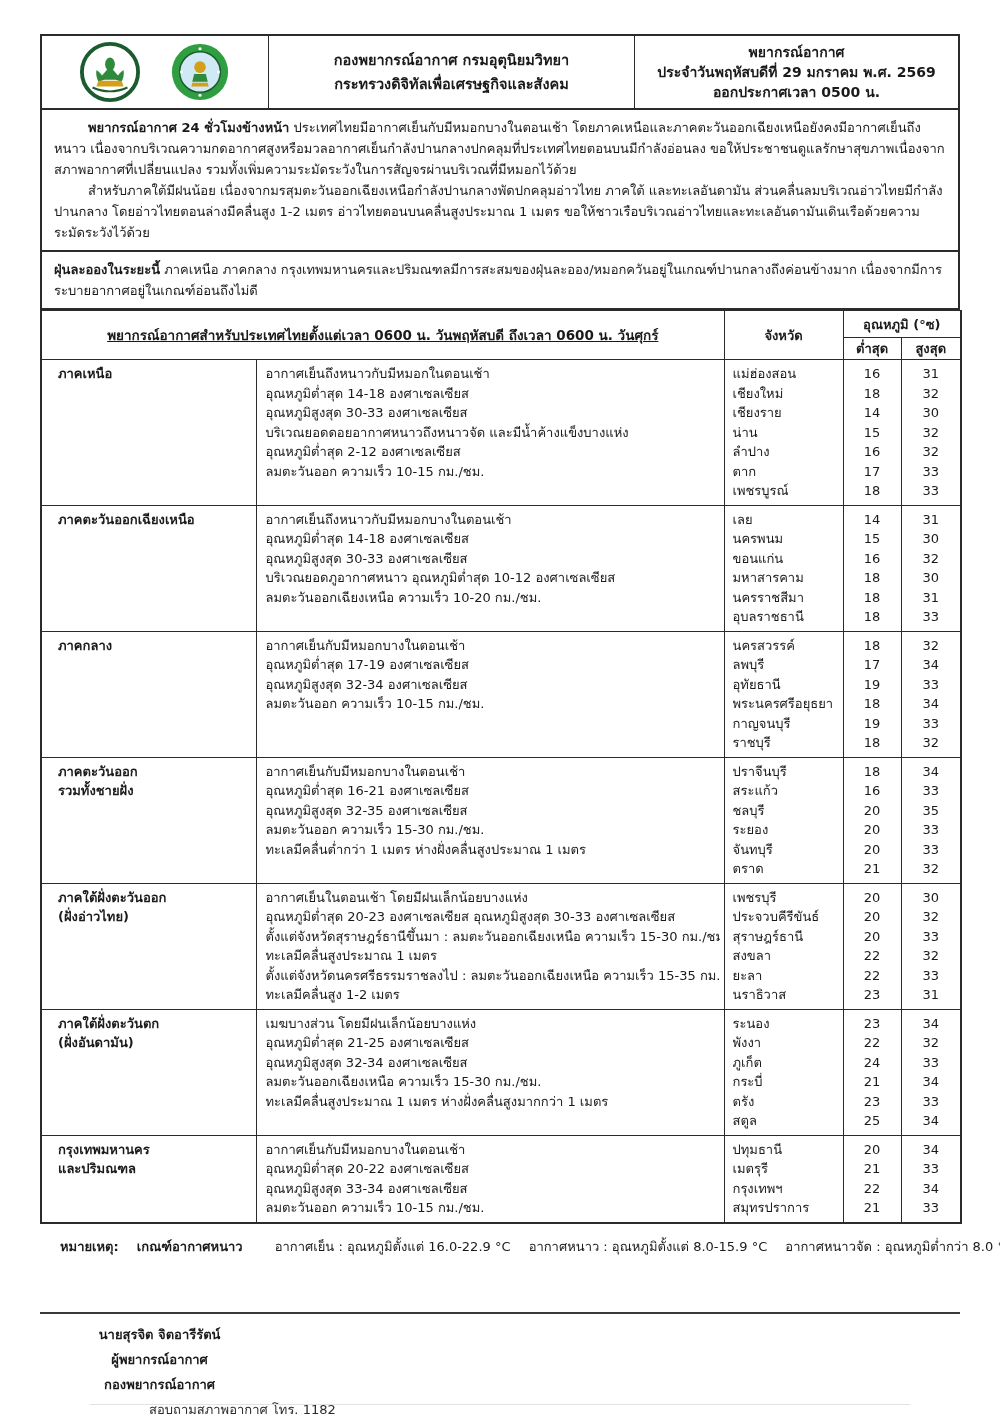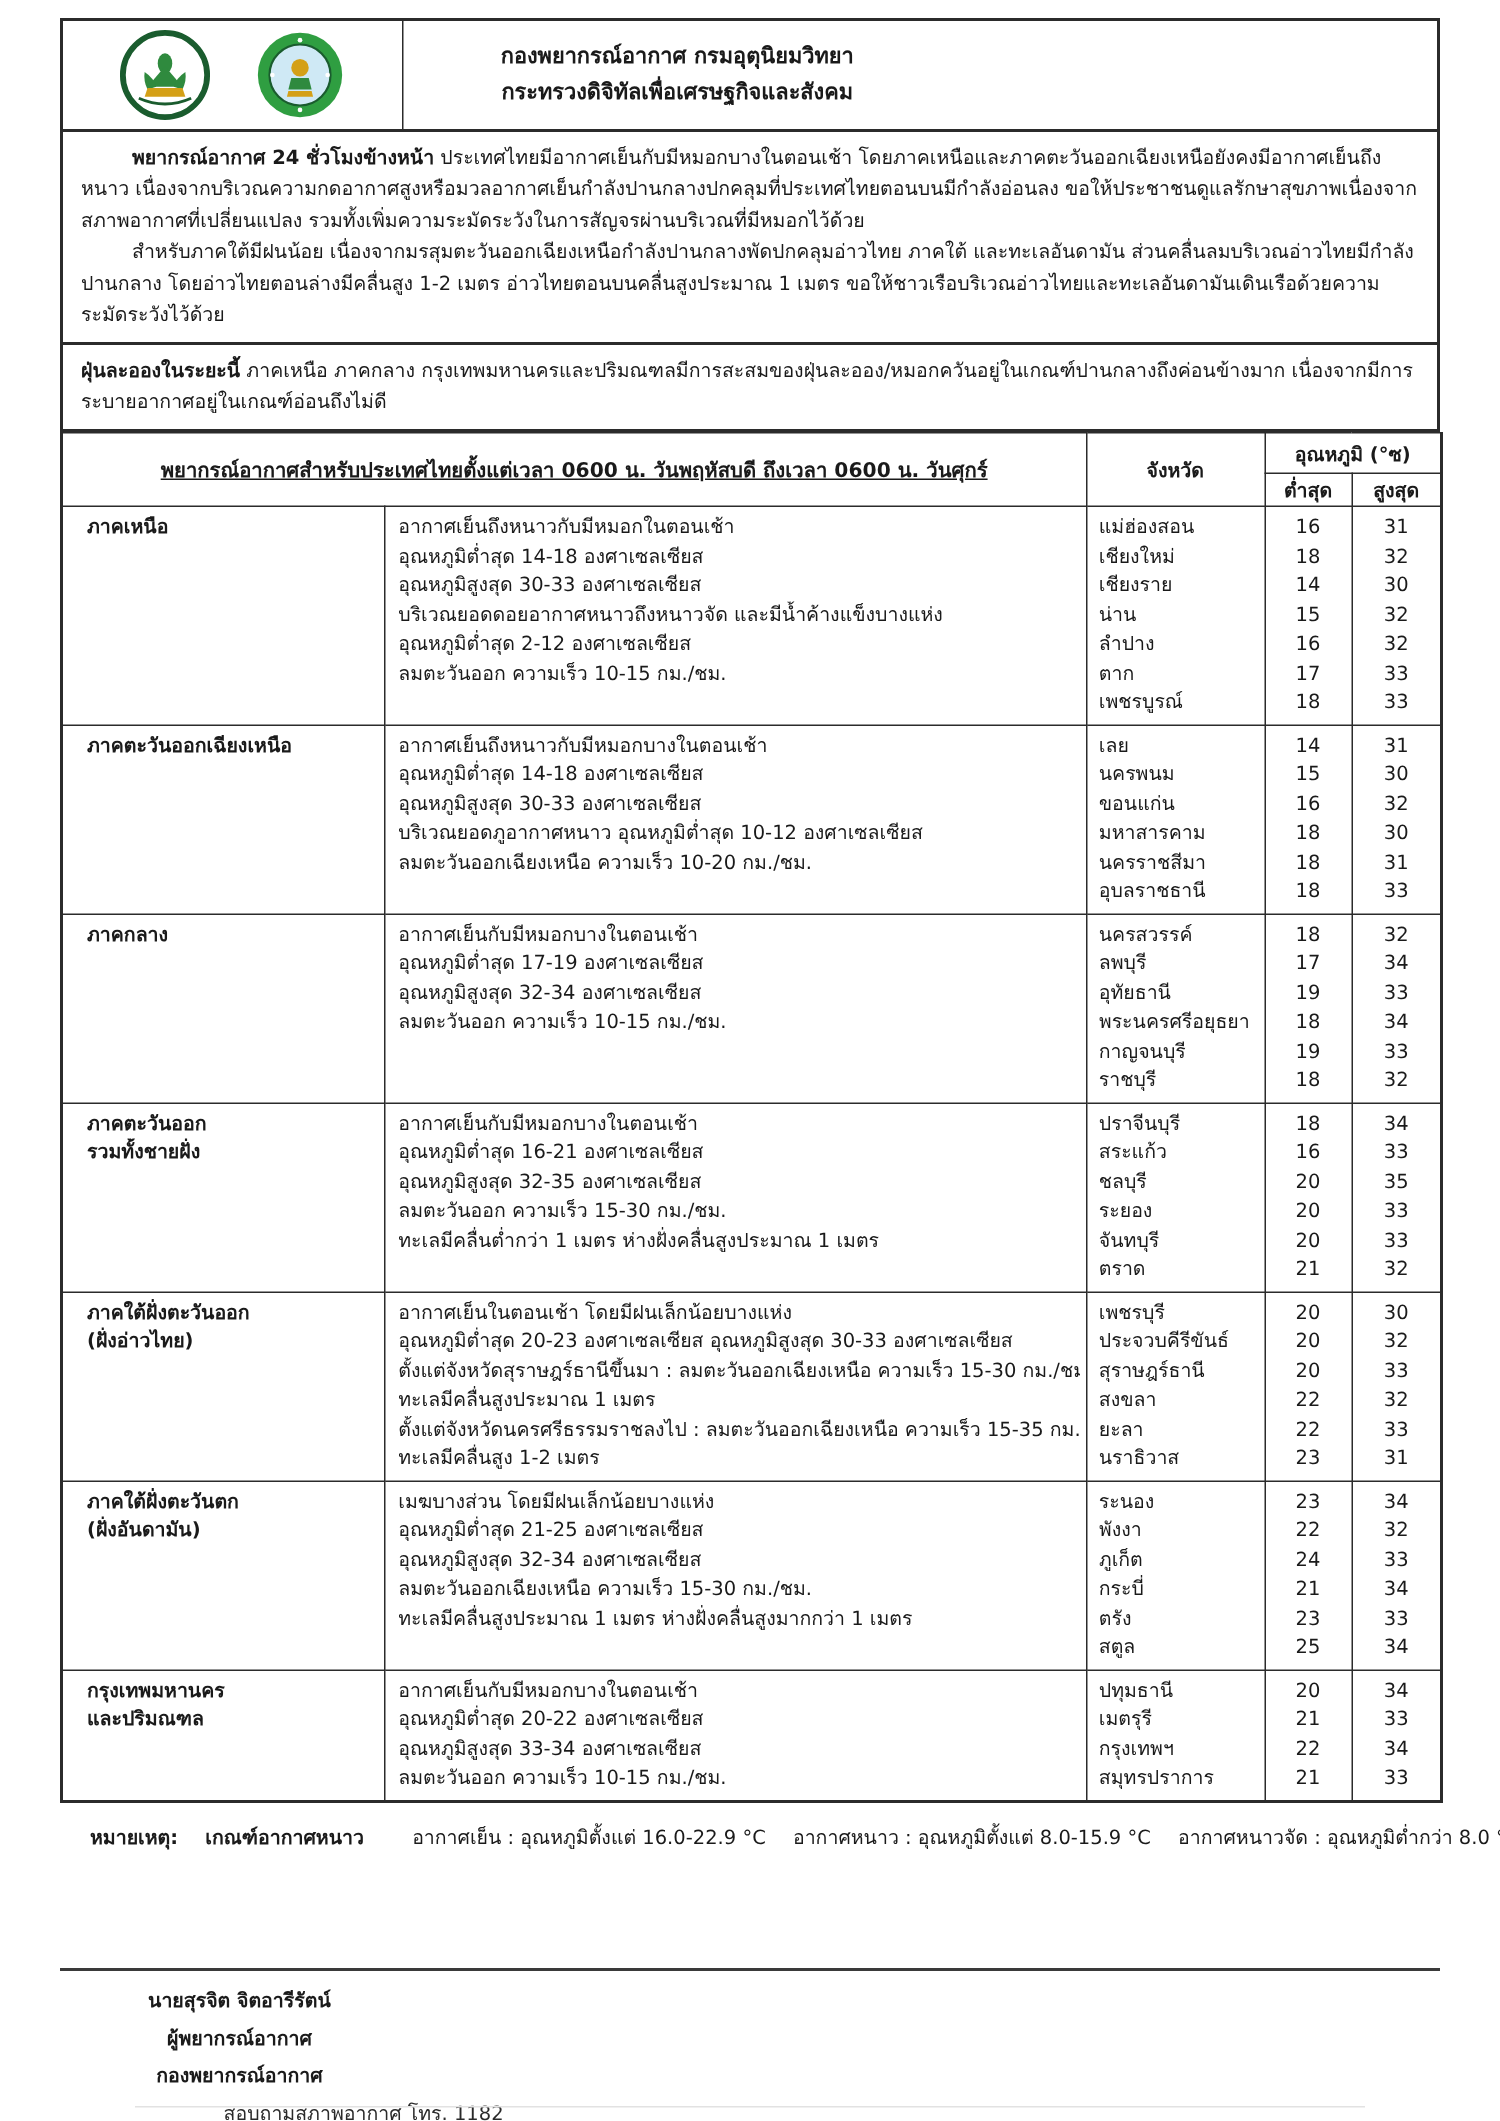--- a/index.html
+++ b/index.html
@@ -1,18 +1,18 @@
 <!DOCTYPE html>
 <html lang="th"><head>
 <meta charset="utf-8">
 <style>
   * { margin:0; padding:0; box-sizing:border-box; }
   html,body { background:#ffffff; }
   body { font-family:"DejaVu Sans","Liberation Sans",sans-serif; color:#1a1a1a; }
-  .page { position:relative; width:1000px; height:1414px; margin:0 auto; background:#fff; padding:12px 40px 0 40px; }
+  .page { position:relative; width:1000px; height:1414px; margin:0 auto; background:#fff; padding:34px 40px 0 40px; }
 
   
   .hdr { display:flex; border:2px solid #2b2b2b; height:76px; }
   .hdr-cell { border-left:1px solid #2b2b2b; display:flex; flex-direction:column; justify-content:center; align-items:center; }
   .hdr-cell:first-child { border-left:none; }
   .hdr-logos { width:226px; flex-direction:row; gap:28px; }
   .hdr-agency { width:366px; }
   .hdr-issue { flex:1; }
   .hdr-agency div { font-weight:bold; font-size:14.5px; line-height:24px; }
   .hdr-issue div { font-weight:bold; font-size:14px; line-height:20px; }
@@ -81,20 +81,25 @@
         <circle cx="13" cy="32" r="1.6" fill="#ffffff"></circle>
         <circle cx="51" cy="32" r="1.6" fill="#ffffff"></circle>
         <circle cx="32" cy="8" r="1.6" fill="#ffffff"></circle>
         <circle cx="32" cy="56" r="1.6" fill="#ffffff"></circle>
       </svg>
     </div>
     <div class="hdr-cell hdr-agency">
       <div>กองพยากรณ์อากาศ กรมอุตุนิยมวิทยา</div>
       <div>กระทรวงดิจิทัลเพื่อเศรษฐกิจและสังคม</div>
     </div>
+    <div class="hdr-cell hdr-issue">
+      <div>พยากรณ์อากาศ</div>
+      <div>ประจำวันพฤหัสบดีที่ 29 มกราคม พ.ศ. 2569</div>
+      <div>ออกประกาศเวลา 0500 น.</div>
+    </div>
   </div>
 
   <div class="box">
     <p class="para"><span class="b">พยากรณ์อากาศ 24 ชั่วโมงข้างหน้า</span><span> ประเทศไทยมีอากาศเย็นกับมีหมอกบางในตอนเช้า โดยภาคเหนือและภาคตะวันออกเฉียงเหนือยังคงมีอากาศเย็นถึงหนาว เนื่องจากบริเวณความกดอากาศสูงหรือมวลอากาศเย็นกำลังปานกลางปกคลุมที่ประเทศไทยตอนบนมีกำลังอ่อนลง ขอให้ประชาชนดูแลรักษาสุขภาพเนื่องจากสภาพอากาศที่เปลี่ยนแปลง รวมทั้งเพิ่มความระมัดระวังในการสัญจรผ่านบริเวณที่มีหมอกไว้ด้วย</span></p>
     <p class="para"><span>สำหรับภาคใต้มีฝนน้อย เนื่องจากมรสุมตะวันออกเฉียงเหนือกำลังปานกลางพัดปกคลุมอ่าวไทย ภาคใต้ และทะเลอันดามัน ส่วนคลื่นลมบริเวณอ่าวไทยมีกำลังปานกลาง โดยอ่าวไทยตอนล่างมีคลื่นสูง 1-2 เมตร อ่าวไทยตอนบนคลื่นสูงประมาณ 1 เมตร ขอให้ชาวเรือบริเวณอ่าวไทยและทะเลอันดามันเดินเรือด้วยความระมัดระวังไว้ด้วย</span></p>
   </div>
 
   <div class="box">
     <p><span class="b">ฝุ่นละอองในระยะนี้</span><span> ภาคเหนือ ภาคกลาง กรุงเทพมหานครและปริมณฑลมีการสะสมของฝุ่นละออง/หมอกควันอยู่ในเกณฑ์ปานกลางถึงค่อนข้างมาก เนื่องจากมีการระบายอากาศอยู่ในเกณฑ์อ่อนถึงไม่ดี</span></p>
   </div>

